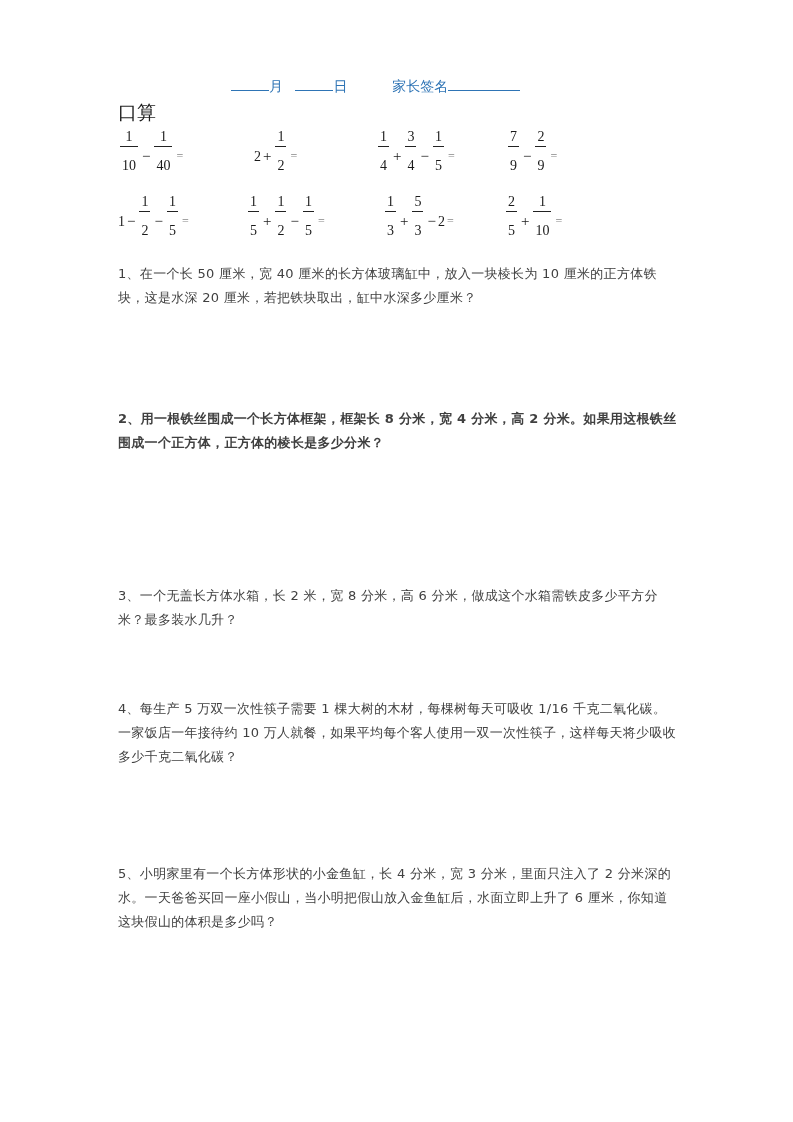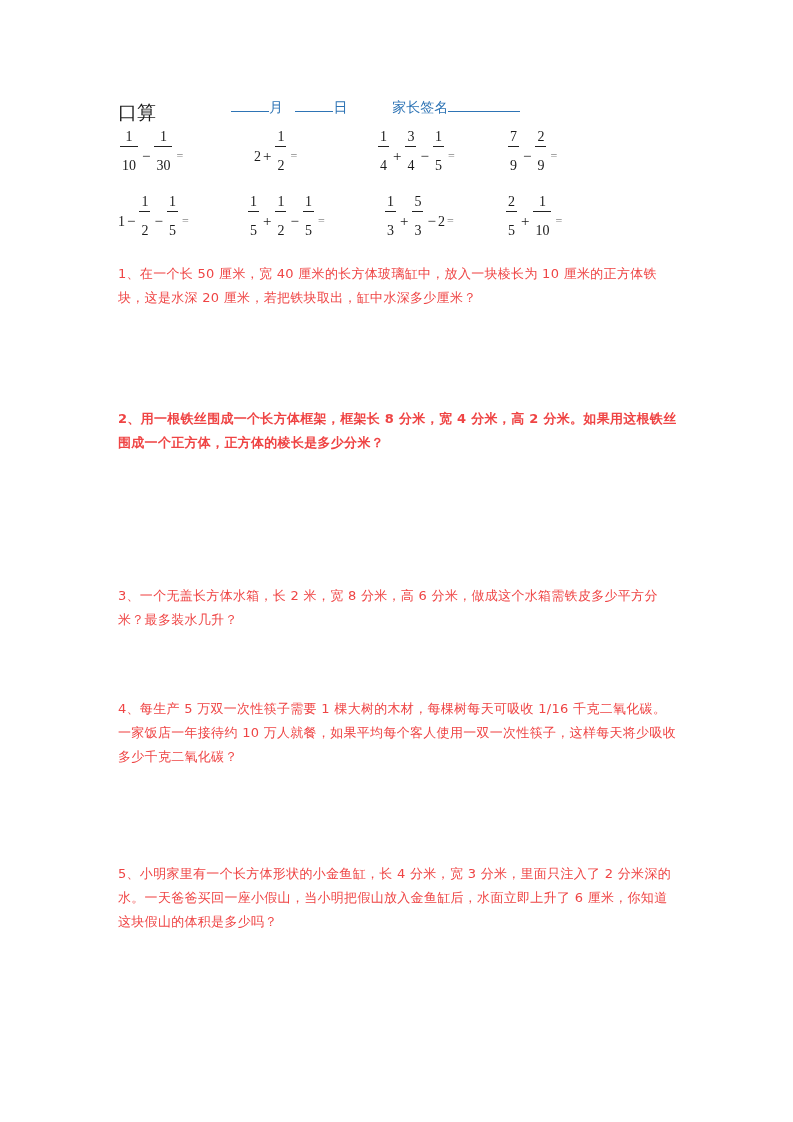--- a/index.html
+++ b/index.html
@@ -1,35 +1,35 @@
 <!DOCTYPE html>
 <html><head>
 <meta charset="utf-8">
 <style>
   html, body { margin: 0; padding: 0; background: #ffffff; }
   body { width: 793px; height: 1122px; position: relative; overflow: hidden;
          font-family: "DejaVu Serif", "Liberation Serif", serif; color: #1a1a1a; }
   .header { position: absolute; top: 76px; left: 231px; font-size: 14px; color: #2e74b5;
-            font-family: "DejaVu Sans", "Liberation Sans", sans-serif; white-space: nowrap; margin-top: 21px; }
+            font-family: "DejaVu Sans", "Liberation Sans", sans-serif; white-space: nowrap; }
   .header .blank { display: inline-block; border-bottom: 1px solid #2e74b5; height: 14px; vertical-align: baseline; }
   .header .b1 { width: 38px; }
   .header .b2 { width: 38px; margin-left: 8px; }
   .header .b3 { width: 72px; }
   .header .gap { display: inline-block; width: 36px; }
   .section-title { position: absolute; top: 100px; left: 118px; font-size: 19px;
                    font-family: "DejaVu Sans", "Liberation Sans", sans-serif; }
   .expr { position: absolute; display: flex; align-items: center; font-size: 14px;
           font-family: "Liberation Serif", "DejaVu Serif", serif; }
   .frac { display: inline-flex; flex-direction: column; align-items: center; margin: 0 2px; }
   .frac .num { padding: 0 2px; line-height: 18px; }
   .frac .den { padding: 10px 2px; line-height: 18px; border-top: 1px solid #222; }
   .op { margin: 0 2px; font-size: 15px; }
   .eq { color: #888; margin-left: 2px; font-size: 12px; }
   .problem { position: absolute; left: 118px; width: 560px; font-size: 13px; line-height: 24px;
-             font-family: "DejaVu Sans", "Liberation Sans", sans-serif; color: #ef4444; letter-spacing: 0.3px; }
+             font-family: "DejaVu Sans", "Liberation Sans", sans-serif; color: #404040; letter-spacing: 0.3px; }
 </style>
 </head>
 <body>
 
 <div class="header">
   <span class="blank b1"></span><span>月</span>
   <span class="blank b2"></span><span>日</span>
   <span class="gap"></span>
   <span>家长签名</span><span class="blank b3"></span>
 </div>
@@ -37,21 +37,21 @@
 <div class="section-title">口算</div>
 
 <div class="expr" style="top:128px;left:118px;">
     <span class="frac">
       <span class="num">1</span>
       <span class="den">10</span>
     </span>
     <span class="op">−</span>
     <span class="frac">
       <span class="num">1</span>
-      <span class="den">30</span>
+      <span class="den">40</span>
     </span>
     <span class="eq">=</span>
   </div>
 <div class="expr" style="top:128px;left:254px;">
     <span class="txt">2</span>
     <span class="op">+</span>
     <span class="frac">
       <span class="num">1</span>
       <span class="den">2</span>
     </span>

